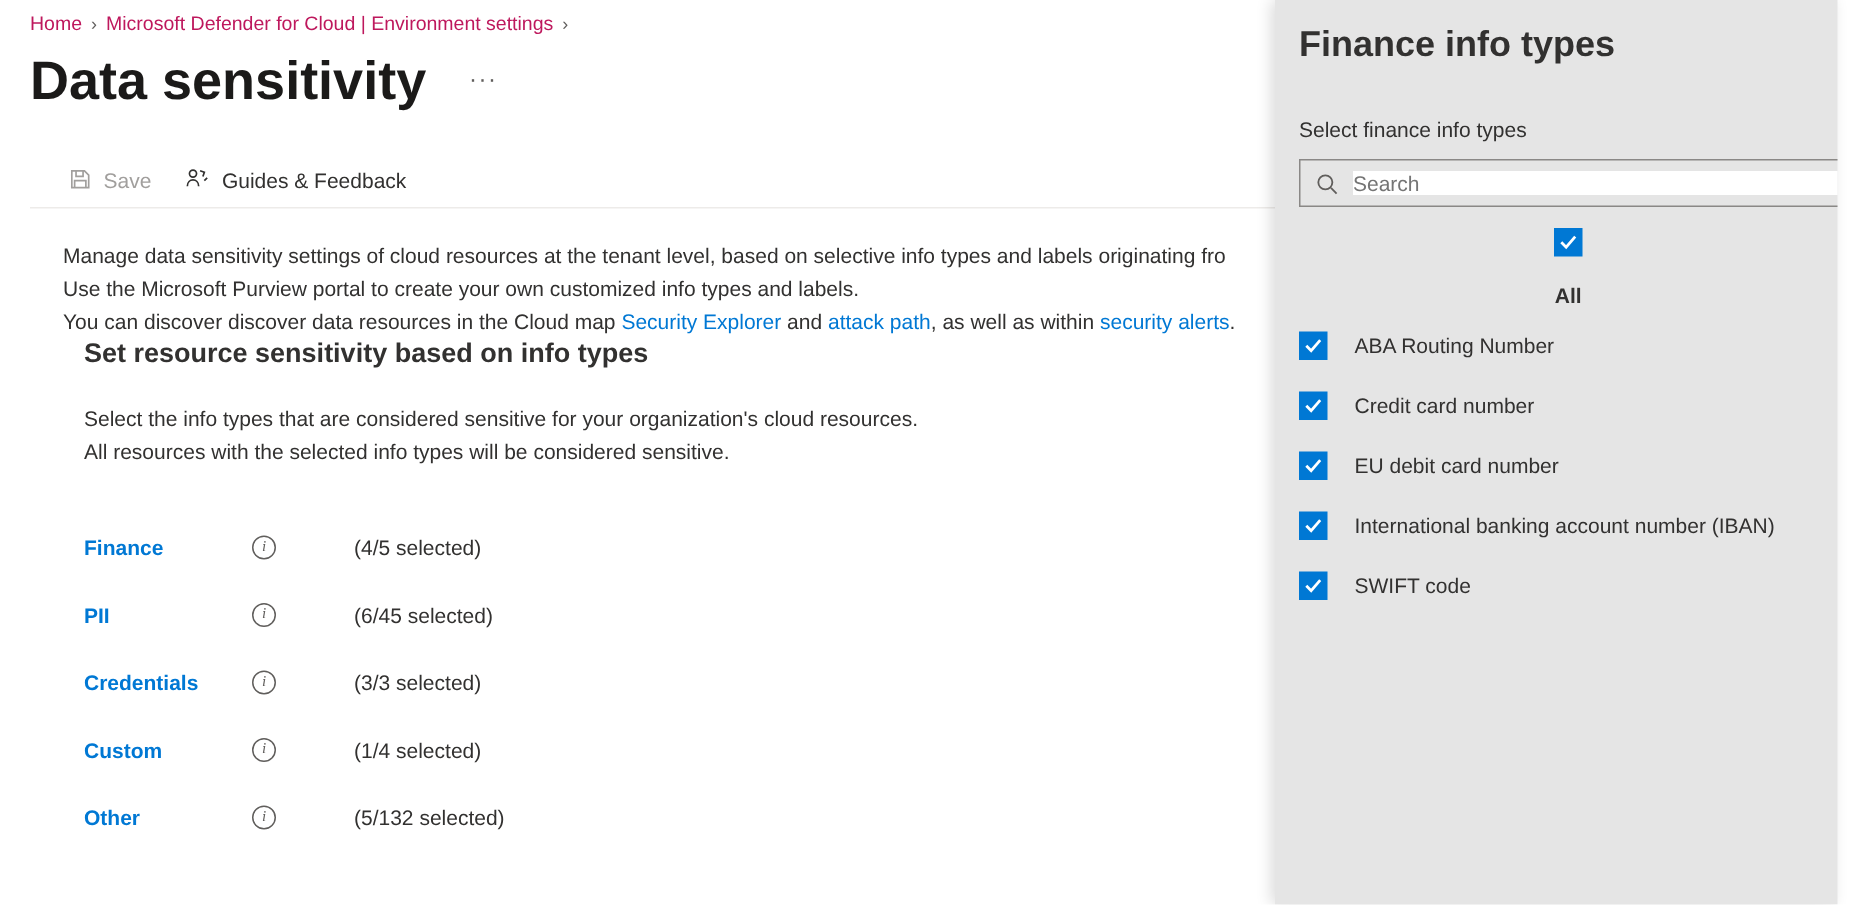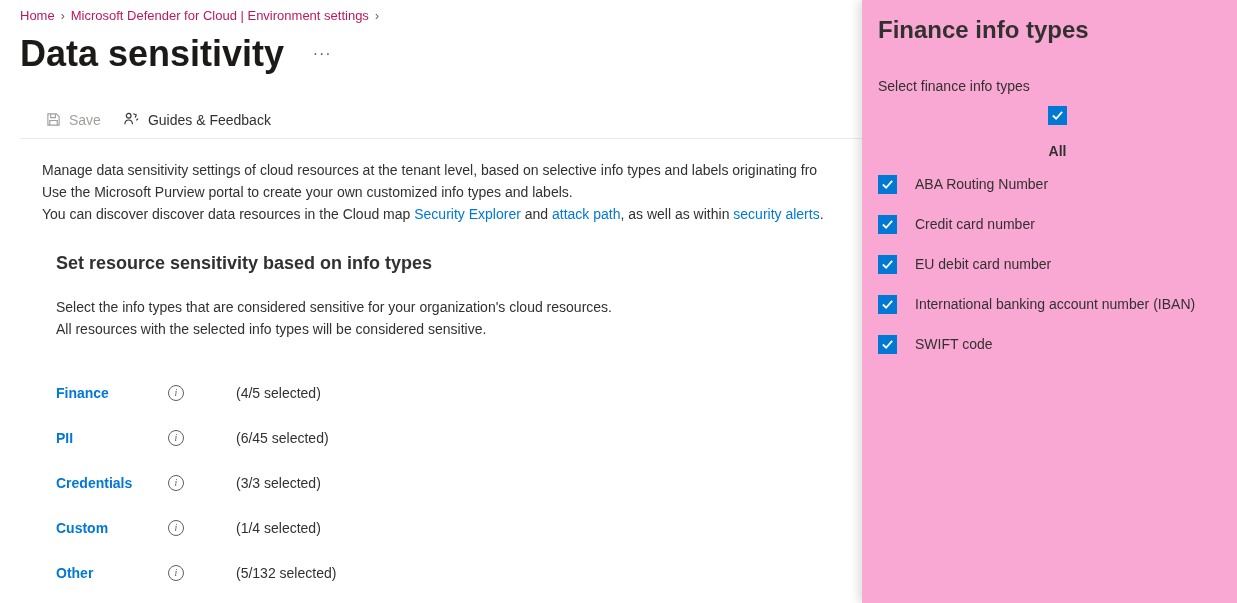--- a/index.html
+++ b/index.html
@@ -61,21 +61,20 @@
       font-size: 14px;
       color: #323130;
       cursor: pointer;
     }
     .cmd-button.disabled { color: #a19f9d; cursor: default; }
     .cmd-button.disabled svg { stroke: #a19f9d; fill: none;}
     .desc-block {
       padding-left: 22px;
       color: #323130;
       line-height: 22px;
-      margin-bottom: 28px;
       width: 820px;
     }
     .desc-block .link { color: #0078d4; cursor: pointer; }
     .section-heading {
       font-weight: 600;
       font-size: 18px;
       padding-left: 36px;
       margin-bottom: 22px;
     }
     .section-desc {
@@ -109,24 +108,24 @@
       font-family: Georgia, serif;
       color: #605e5c;
       margin-right: 52px;
       cursor: default;
     }
     .type-count { color: #323130; }
 
     
     .side-panel {
       position: absolute;
-      top: 0; right: 0;
+      top: 0; right: 12px;
       width: 375px;
       height: 603px;
-      background: #f9a8d4;
+      background: #e5e5e5;
       box-shadow: -3px 0 10px rgba(0,0,0,0.15);
       padding: 16px 0 0 16px;
     }
     .panel-title {
       font-size: 24px;
       font-weight: 600;
       margin-bottom: 34px;
     }
     .panel-subtitle {
       font-size: 14px;
@@ -243,20 +242,27 @@
         <span class="type-link">Other</span>
         <span class="info-icon">i</span>
         <span class="type-count">(5/132 selected)</span>
       </div>
     </div>
 </div>
 
 <div class="side-panel">
   <div class="panel-title">Finance info types</div>
   <div class="panel-subtitle">Select finance info types</div>
+  <div class="search-box">
+    <svg width="15" height="15" viewBox="0 0 16 16" fill="none" stroke="#605e5c" stroke-width="1.3">
+      <circle cx="7" cy="7" r="5"></circle>
+        <path d="M11 11l4 4"></path>
+    </svg>
+    <input type="text" placeholder="Search" style="">
+  </div>
   <div class="checkbox-row header-all">
     <div class="checkbox">
       <svg viewBox="0 0 14 14" fill="none" stroke="#fff" stroke-width="2">
           <path d="M2 7l3.5 3.5L12 3"></path>
         </svg>
     </div>
     <span>All</span>
   </div>
   <div id="panel-items">
       <div class="checkbox-row">

